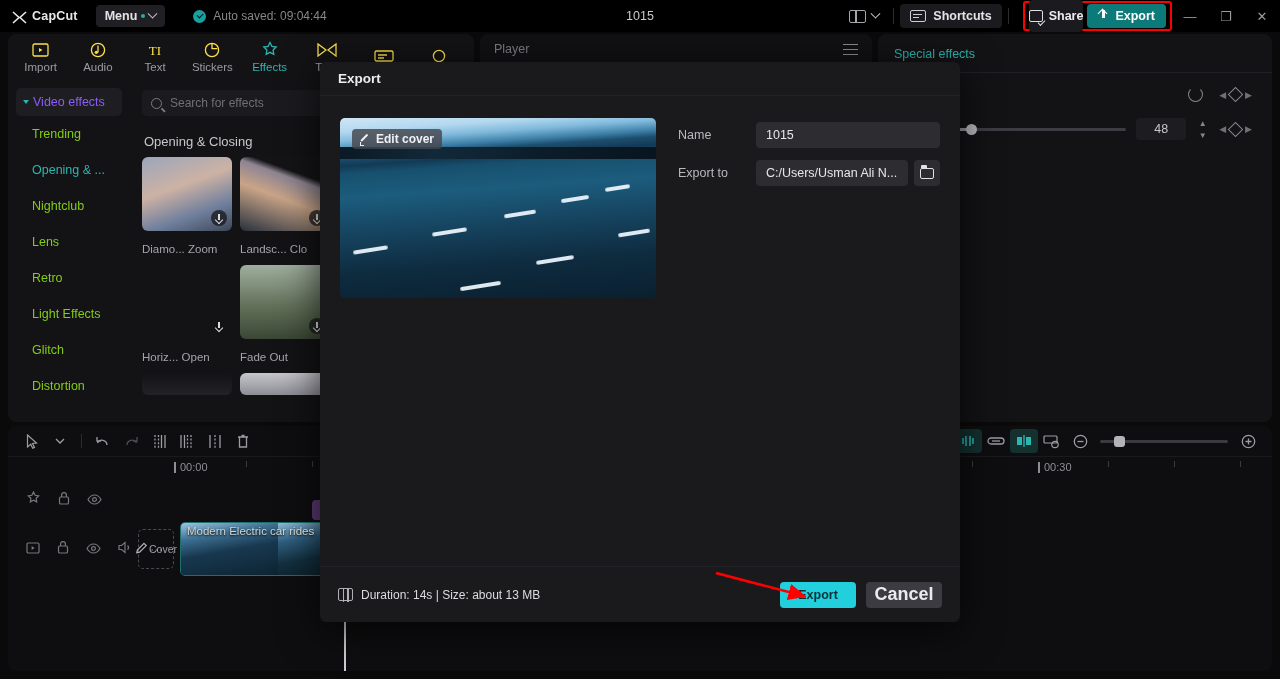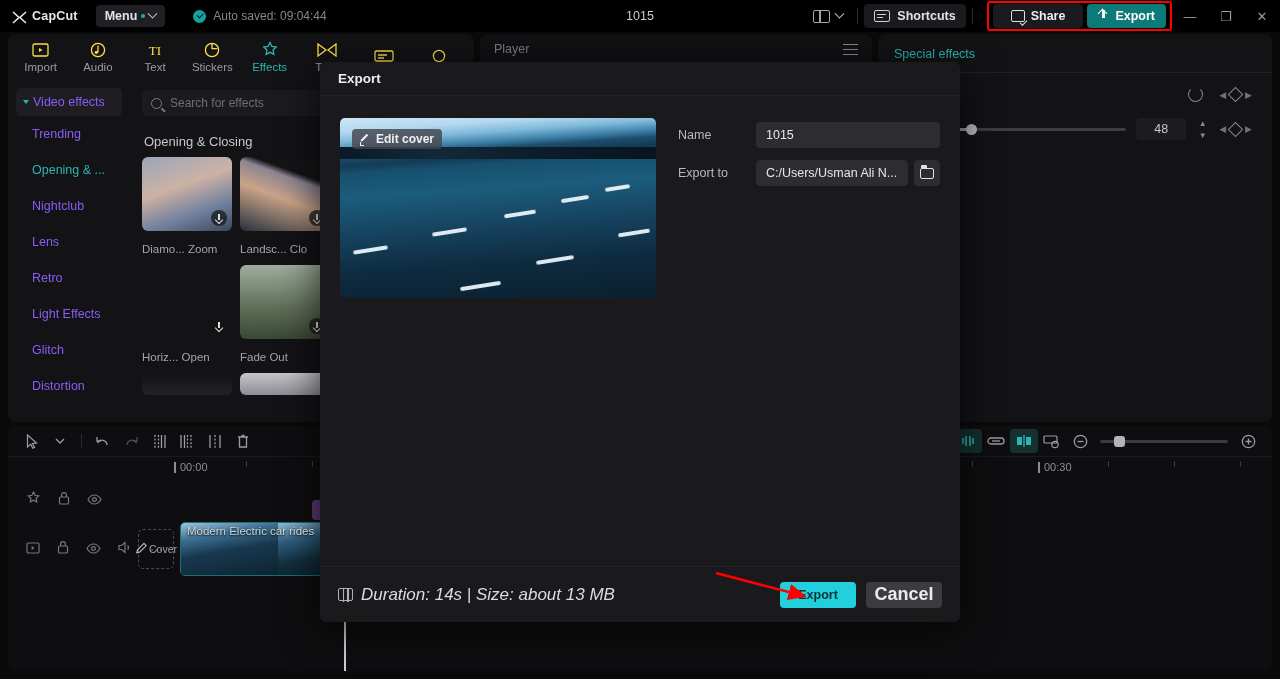--- a/index.html
+++ b/index.html
@@ -45,21 +45,21 @@
     display:flex; align-items:center; gap:7px; height: 24px; padding: 0 10px;
     border-radius: 4px; background: #1b1b1f; color: #e3e3e6; font-size: 12.5px; font-weight: 700;
   }
   .sc-icon { width: 16px; height: 12px; border: 1.4px solid #cfcfd3; border-radius: 2px; position: relative; }
   .sc-icon::before { content:''; position:absolute; left:2px; top:2.5px; width:9px; height:1.4px; background:#cfcfd3; }
   .sc-icon::after { content:''; position:absolute; left:2px; top:6px; width:6px; height:1.4px; background:#cfcfd3; }
   .redbox-top {
     display: flex; align-items: center; gap: 4px; border: 2px solid #ff0000;
     border-radius: 3px; padding: 2px 4px; margin-left: 8px; height: 30px;
   }
-  .share-btn { display:flex; align-items:center; gap:6px; height: 24px; padding: 0 18px;
+  .share-btn { display:flex; align-items:center; gap:6px; height: 32px; padding: 0 0;
     border-radius: 4px; background: #1b1b1f; color: #ececef; font-size: 12.5px; font-weight: 700; }
   .share-icon { width: 14px; height: 12px; border: 1.4px solid #e0e0e3; border-radius: 2px; position: relative; }
   .share-icon::after { content:''; position:absolute; right:-3px; bottom:-3px; width:6px; height:3px;
     border-left:1.5px solid #e0e0e3; border-bottom:1.5px solid #e0e0e3; transform: rotate(-45deg); }
   .export-btn-top { display:flex; align-items:center; gap:6px; height: 24px; padding: 0 11px;
     border-radius: 4px; background: #0c7a78; color: #fff; font-size: 12.5px; font-weight: 700; }
   .up-icon { width: 11px; height: 12px; position: relative; }
   .up-icon::before { content:''; position:absolute; left:4px; top:0; width:3px; height:8px; background:#fff; }
   .up-icon::after { content:''; position:absolute; left:1px; top:0; width:6px; height:6px;
     border-left:1.6px solid #fff; border-top:1.6px solid #fff; transform: rotate(45deg); }
@@ -82,21 +82,21 @@
     position: absolute; left: 8px; top: 80px; width: 466px; height: 342px;
     background: #131316; border-radius: 0 0 8px 8px; display: flex; overflow: hidden;
   }
   .cats { width: 122px; padding: 8px 8px 0 8px; }
   .cat-head {
     height: 28px; border-radius: 5px; background: #1e1e22; color: #8b5cf6;
     display: flex; align-items: center; gap: 5px; padding: 0 8px; font-size: 12.5px;
   }
   .tri { width:0;height:0;border-left:4px solid #2cb5b0;border-top:3.2px solid transparent;border-bottom:3.2px solid transparent;
          transform: rotate(90deg); }
-  .cat { height: 36px; display: flex; align-items: center; padding-left: 16px; color: #8b5cf6; font-size: 12.5px; }
+  .cat { height: 36px; display: flex; align-items: center; padding-left: 16px; color: #84cc16; font-size: 12.5px; }
   .cat.sel { color: #2cb5b0; }
   .effects-col { flex: 1; padding: 10px 0 0 12px; position: relative; }
   .searchbox {
     height: 26px; width: 318px; border-radius: 5px; background: #1b1b1f;
     display: flex; align-items: center; gap: 8px; padding: 0 9px;
   }
   .mag { width: 11px; height: 11px; border: 1.5px solid #7b7b82; border-radius: 50%; position: relative; }
   .mag::after { content:''; position:absolute; right:-4px; bottom:-3px; width:4.5px; height:1.5px; background:#7b7b82; transform: rotate(45deg); }
   .search-ph { color: #6f6f76; font-size: 12px; }
   .sect-title { color: #c6c6cb; font-size: 13px; margin: 18px 0 8px 2px; }
@@ -213,21 +213,21 @@
                 display:flex; align-items:center; justify-content:center; }
   .folder-ic { width: 14px; height: 11px; border: 1.6px solid #e2e2e6; border-radius: 2px; position: relative; }
   .folder-ic::before { content:''; position:absolute; left: 0px; top: -4px; width: 6px; height: 3px;
                        background: #e2e2e6; border-radius: 1px 1px 0 0; }
 
   .dlg-foot { position: absolute; left: 0; bottom: 0; width: 640px; height: 56px;
               border-top: 1px solid #232327; display: flex; align-items: center; padding: 0 18px; }
   .film-ic { width: 15px; height: 13px; border: 1.5px solid #b0b0b6; border-radius: 2px; position: relative; margin-right: 8px; }
   .film-ic::before { content:''; position:absolute; left:3.5px; top:-1.5px; bottom:-1.5px; width:1.4px; background:#b0b0b6; }
   .film-ic::after { content:''; position:absolute; right:3.5px; top:-1.5px; bottom:-1.5px; width:1.4px; background:#b0b0b6; }
-  .dur-text { color: #dcdce0; font-size: 17px; font-style: italic; }
+  .dur-text { color: #dcdce0; font-size: 12px; }
   .foot-btns { margin-left: auto; display: flex; gap: 10px; }
   .btn-export { width: 76px; height: 26px; border-radius: 4px; background: #22d0dd;
                 display:flex; align-items:center; justify-content:center; color:#063238; font-size:12.5px; font-weight:700; }
   .btn-cancel { width: 76px; height: 26px; border-radius: 4px; background: #3b3b41;
                 display:flex; align-items:center; justify-content:center; color:#ebebef; font-size:18px; font-weight:700; }
   .arrow-svg { position: absolute; left: 712px; top: 568px; pointer-events: none; }
 </style>
 </head>
 <body>
 

